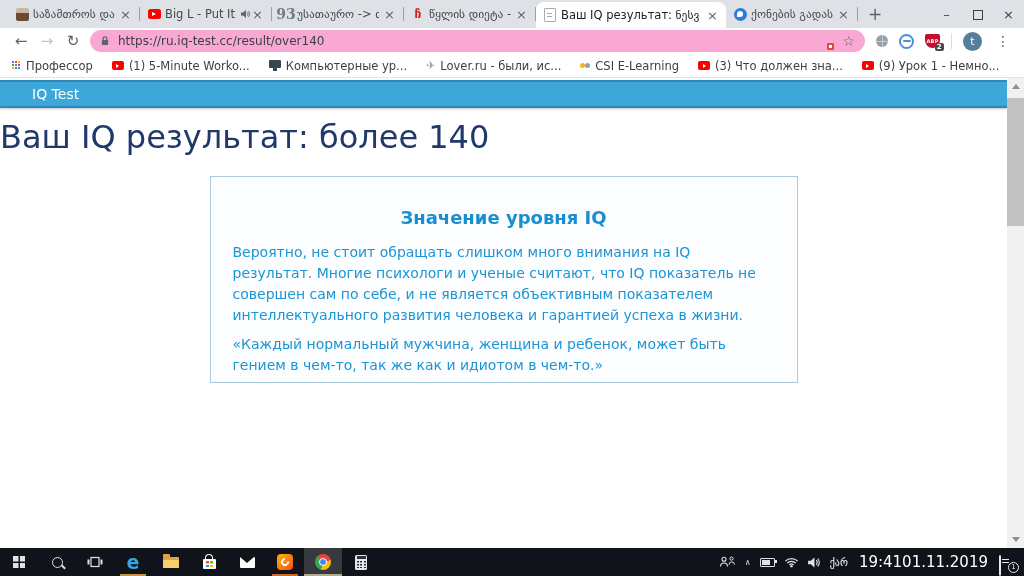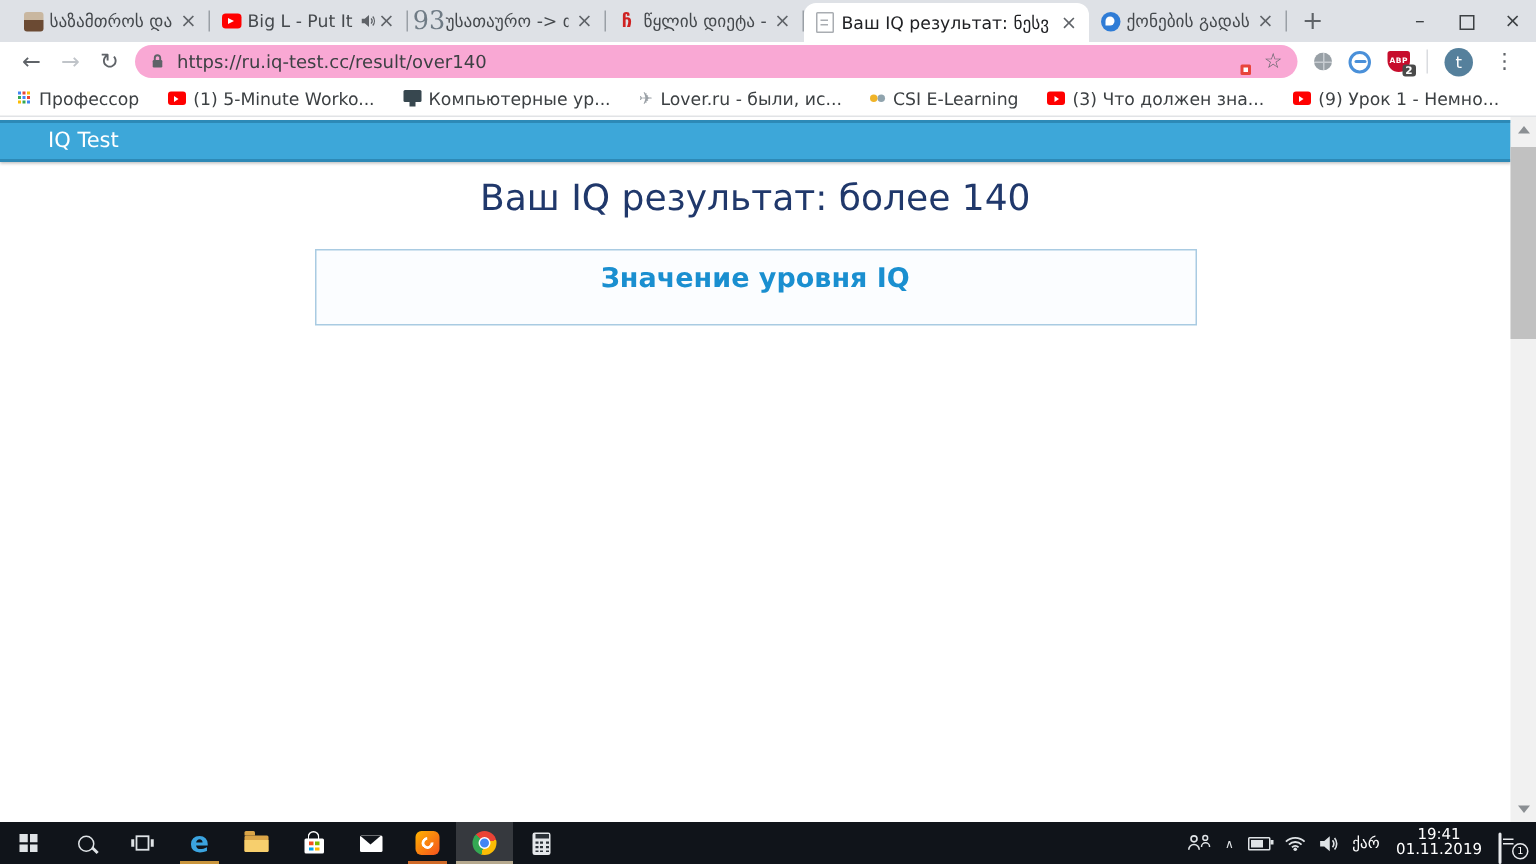--- a/index.html
+++ b/index.html
@@ -12,21 +12,21 @@
   .tab{width:131px;height:28px;display:flex;align-items:center;padding:0 7px;box-sizing:border-box;
        font-size:11.5px;color:#45494d;cursor:default}
   .tab .title{flex:1;white-space:nowrap;overflow:hidden;margin:0 4px}
   .tab.active{width:190px;height:26px;background:#fff;border-radius:8px 8px 0 0;color:#202124}
   .sep{width:1px;height:14px;background:#9aa0a6;margin-bottom:7px;flex:none}
   .tab-close{color:#5f6368;font-size:13px;line-height:1;padding:0 1px}
   .fav{width:14px;height:14px;flex:none;display:flex;align-items:center;justify-content:center}
   .fav-img{width:13px;height:13px;border-radius:2px;background:linear-gradient(180deg,#c9b7a0 0 40%,#6b4a33 40% 100%)}
   .yt{width:13px;height:9.5px;background:#f00;border-radius:2.5px;display:flex;align-items:center;justify-content:center}
   .yt::after{content:"";border-left:4px solid #fff;border-top:2.5px solid transparent;border-bottom:2.5px solid transparent}
-  .fav-93{font-size:17px;font-weight:normal;color:#6f7b85;font-family:"DejaVu Serif",serif}
+  .fav-93{font-size:14px;font-weight:bold;color:#6f7b85;font-family:"DejaVu Serif",serif}
   .fav-red{color:#cf2222;font-weight:bold;font-size:12px}
   .fav-doc{width:10px;height:12px;background:#fff;border:1px solid #a9adb2;border-radius:1px;position:relative}
   .fav-doc::after{content:"";position:absolute;left:1.5px;top:3.5px;width:5px;height:1px;background:#a9adb2;box-shadow:0 3px 0 #a9adb2}
   .fav-blue{width:13px;height:13px;border-radius:50%;background:#2f7cd6;position:relative}
   .fav-blue::after{content:"";position:absolute;left:3px;top:3px;width:6px;height:6px;background:#fff;border-radius:50% 50% 50% 0}
   .newtab{font-size:17px;color:#5f6368;align-self:center;margin-left:10px}
   .wincontrols{margin-left:auto;display:flex;height:28px}
   .wc{width:31px;display:flex;align-items:center;justify-content:center;font-size:13px;color:#3c4043}
   .restore{position:relative;width:8px;height:8px;border:1px solid #3c4043;background:#dee1e6;margin-top:2px}
   .restore::before{content:"";position:absolute;top:-4px;left:2px;width:8px;height:8px;border:1px solid #3c4043;z-index:-1}
@@ -72,23 +72,23 @@
   .monitor{width:12px;height:8px;background:#37474f;border-radius:1px;position:relative;margin-bottom:3px}
   .monitor::after{content:"";position:absolute;left:4px;bottom:-3px;width:4px;height:3px;background:#37474f}
   .plane{color:#9aa0a6;font-size:11px}
   .people-dots{width:5px;height:5px;border-radius:50%;background:#f0b429;box-shadow:5px 0 0 #90a4ae;margin-right:5px}
 
   
   .page{position:absolute;top:78px;bottom:28px;left:0;right:0;background:#fff;overflow:hidden}
   .sitenav{margin:2px 17px 0 0;height:24px;background:#3da7d9;border-top:2px solid #2d89b6;border-bottom:2px solid #2d89b6;
            box-shadow:0 1px 2px rgba(0,0,0,.25);color:#fff;font-size:14px;line-height:24px;padding-left:32px}
   .content{width:1007px}
-  .page-title{margin:10px 0 0;text-align:center;font-size:24px;font-weight:400;color:#20386b}
+  .page-title{margin:10px 0 0;font-size:32px;font-weight:400;color:#20386b}
   .iqbox{width:588px;box-sizing:border-box;margin:20px auto 0;border:1px solid #a9cbe2;background:#fbfdff;
-         padding:8px 22px 6px}
+         padding:30px 22px 6px}
   .iqbox h2{margin:0 0 14px;text-align:center;font-size:18px;color:#1a8fd0}
   .iqbox p{margin:0 0 8px;font-size:14px;line-height:21px;color:#1d95d4}
   .iqbox p:last-child{margin-bottom:0}
 
   
   .scrollbar{position:absolute;top:0;right:0;bottom:0;width:17px;background:#f1f1f1}
   .sb-btn{height:15px;display:flex;align-items:center;justify-content:center}
   .sb-up{border:4px solid transparent;border-bottom:5px solid #8b8f93;width:0;height:0;margin-top:-2px}
   .sb-dn{border:4px solid transparent;border-top:5px solid #8b8f93;width:0;height:0;margin-bottom:-2px}
   .sb-btn.bottom{position:absolute;bottom:0;left:0;right:0}
@@ -131,21 +131,21 @@
       background:linear-gradient(#2b3137,#2b3137) 0 0,linear-gradient(#2b3137,#2b3137) 3.5px 0,linear-gradient(#2b3137,#2b3137) 7px 0,
                  linear-gradient(#2b3137,#2b3137) 0 3px,linear-gradient(#2b3137,#2b3137) 3.5px 3px,linear-gradient(#2b3137,#2b3137) 7px 3px,
                  linear-gradient(#2b3137,#2b3137) 0 6px,linear-gradient(#2b3137,#2b3137) 3.5px 6px,linear-gradient(#2b3137,#2b3137) 7px 6px;
       background-size:2px 1.5px;background-repeat:no-repeat}
   .tb-right{margin-left:auto;display:flex;align-items:center;gap:9px;padding-right:6px}
   .chev{font-size:8px;color:#dfe3e6}
   .battery{width:13px;height:7px;border:1px solid #dfe3e6;border-radius:1px;position:relative}
   .battery::before{content:"";position:absolute;left:1px;top:1px;bottom:1px;width:8px;background:#dfe3e6}
   .battery::after{content:"";position:absolute;right:-3px;top:1.5px;width:2px;height:3px;background:#dfe3e6}
   .lang{font-size:10px;color:#fff}
-  .clock{display:flex;flex-direction:column;align-items:center;font-size:10px;line-height:10.5px;color:#fff;margin:0 2px}
+  .clock{display:flex;flex-direction:row;align-items:center;font-size:15px;line-height:10.5px;color:#fff;margin:0 2px}
   .action{position:relative;width:15px;height:13px;margin-right:4px}
   .action .bubble{width:13px;height:11px;border:1px solid #e8eaed;border-radius:1px;position:relative}
   .action .bubble::after{content:"";position:absolute;left:2px;top:3px;width:7px;height:1px;background:#e8eaed;box-shadow:0 3px 0 #e8eaed}
   .action .nbadge{position:absolute;right:-5px;bottom:-4px;width:9px;height:9px;border-radius:50%;background:#10141a;
                   border:1px solid #e8eaed;color:#fff;font-size:6.5px;display:flex;align-items:center;justify-content:center}
 </style>
 </head>
 <body>
 
 <div class="tabbar">
@@ -268,20 +268,22 @@
 </div>
 
 <div class="page">
   <div class="sitenav">
     <span>IQ Test</span>
   </div>
   <div class="content">
     <h1 class="page-title">Ваш IQ результат: более 140</h1>
     <div class="iqbox">
       <h2>Значение уровня IQ</h2>
+      <p>Вероятно, не стоит обращать слишком много внимания на IQ результат. Многие психологи и ученые считают, что IQ показатель не совершен сам по себе, и не является объективным показателем интеллектуального развития человека и гарантией успеха в жизни.</p>
+      <p>«Каждый нормальный мужчина, женщина и ребенок, может быть гением в чем-то, так же как и идиотом в чем-то.»</p>
     </div>
   </div>
   <div class="scrollbar">
     <div class="sb-btn">
         <span class="sb-up"></span>
       </div>
     <div class="sb-thumb"></div>
     <div class="sb-btn bottom">
         <span class="sb-dn"></span>
       </div>

